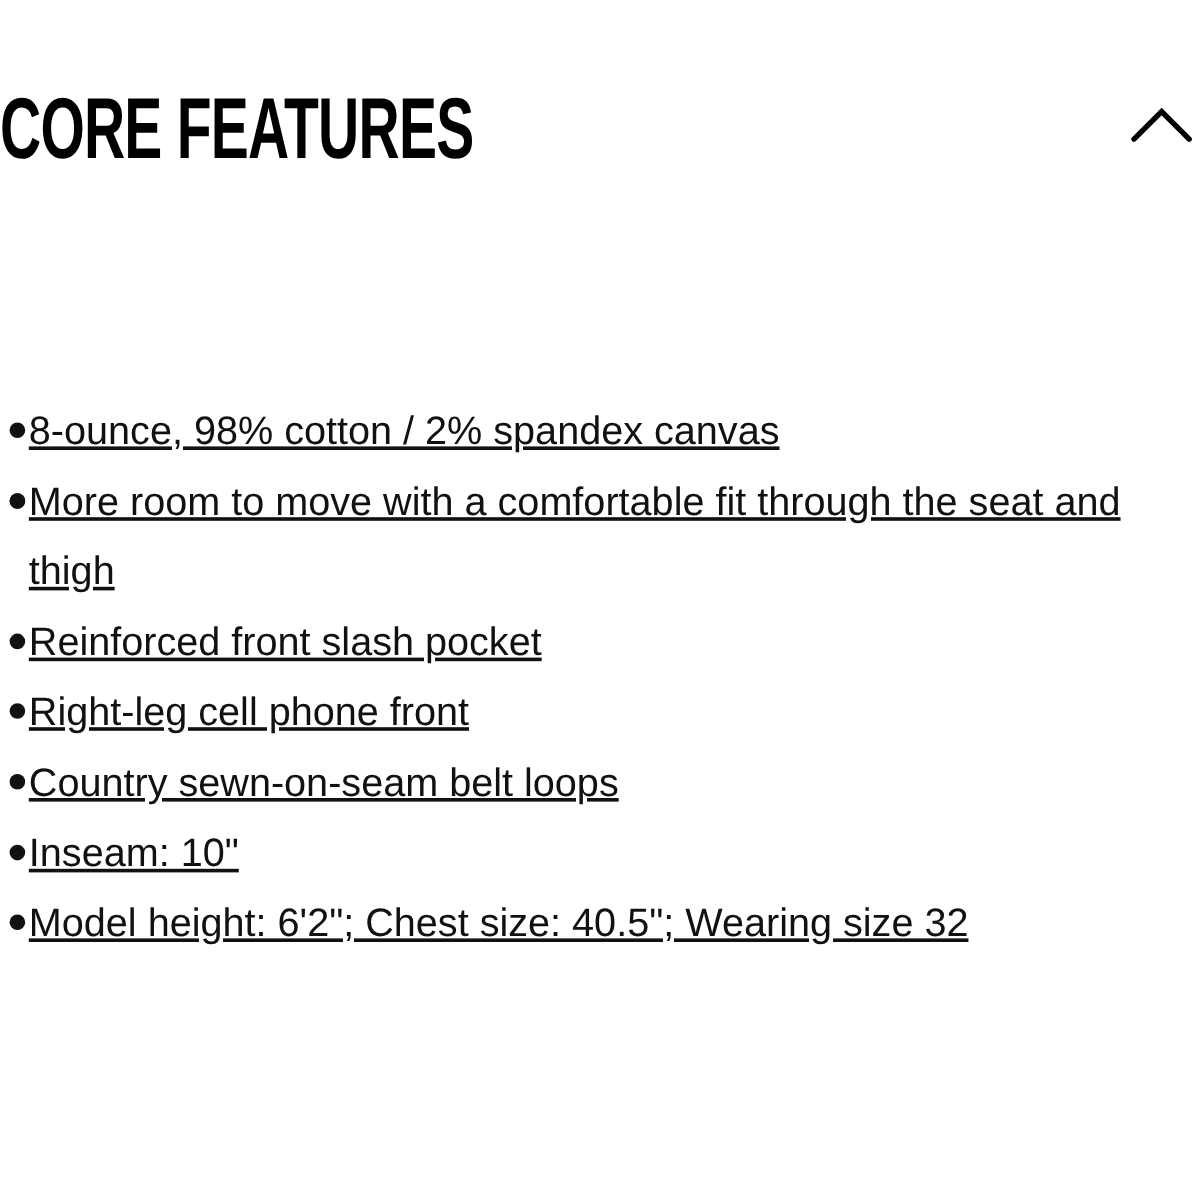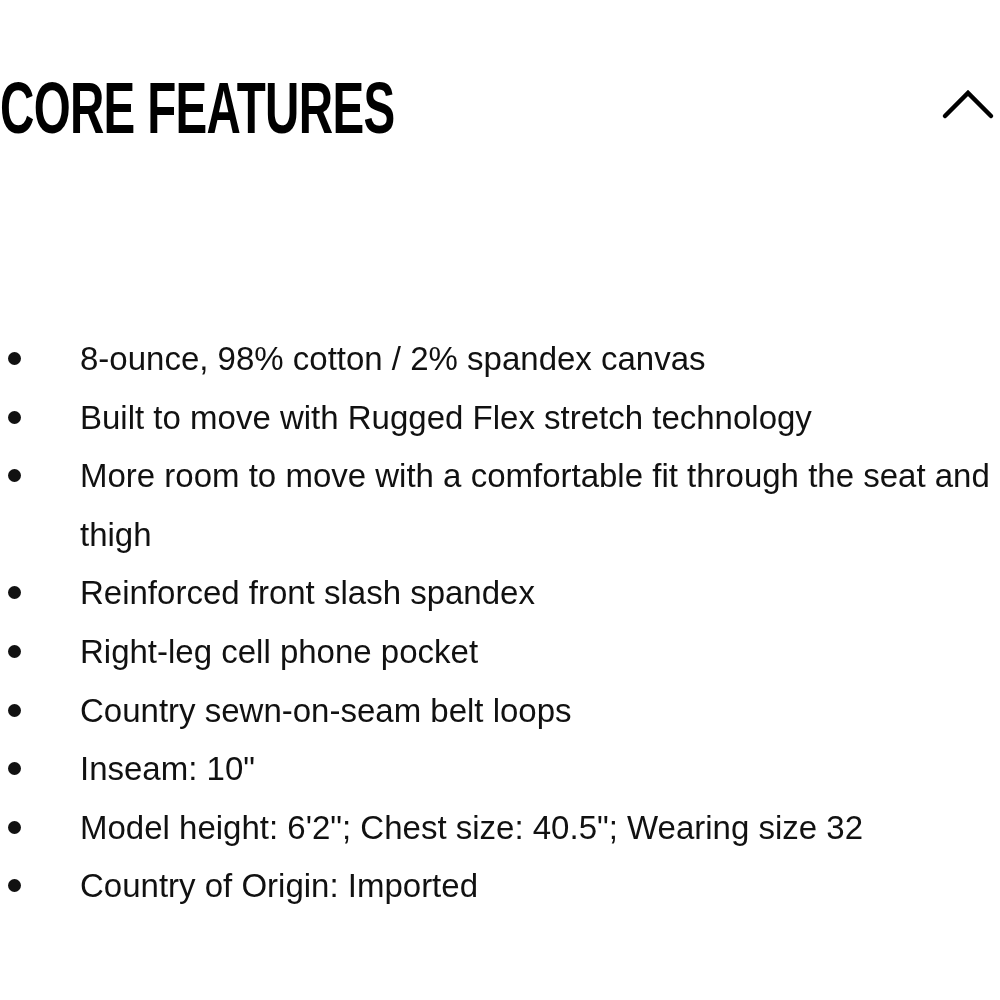--- a/index.html
+++ b/index.html
@@ -53,26 +53,27 @@
     position: absolute;
     left: 0;
     top: 330px;
     width: 1000px;
     margin: 0;
     padding: 0;
     list-style: none;
   }
   .feature {
     position: relative;
-    padding-left: 80px;
+    padding-left: 24px;
     font-size: 33px;
     line-height: 58.6px;
     color: #111;
     white-space: normal;
     width: 920px;
+    text-decoration: underline;
   }
   .bullet {
     position: absolute;
     left: 8px;
     top: 22px;
     width: 13px;
     height: 13px;
     border-radius: 50%;
     background: #111;
   }
@@ -91,43 +92,38 @@
   </button>
 </div>
 
 <ul class="features">
   <li class="feature">
     <span class="bullet"></span>
     <span>8-ounce, 98% cotton / 2% spandex canvas</span>
   </li>
   <li class="feature">
     <span class="bullet"></span>
-    <span>Built to move with Rugged Flex stretch technology</span>
   </li>
   <li class="feature">
     <span class="bullet"></span>
     <span>More room to move with a comfortable fit through the seat and thigh</span>
   </li>
   <li class="feature">
     <span class="bullet"></span>
-    <span>Reinforced front slash spandex</span>
+    <span>Reinforced front slash pocket</span>
   </li>
   <li class="feature">
     <span class="bullet"></span>
-    <span>Right-leg cell phone pocket</span>
+    <span>Right-leg cell phone front</span>
   </li>
   <li class="feature">
     <span class="bullet"></span>
     <span>Country sewn-on-seam belt loops</span>
   </li>
   <li class="feature">
     <span class="bullet"></span>
     <span>Inseam: 10"</span>
   </li>
   <li class="feature">
     <span class="bullet"></span>
     <span>Model height: 6'2"; Chest size: 40.5"; Wearing size 32</span>
   </li>
-  <li class="feature">
-    <span class="bullet"></span>
-    <span>Country of Origin: Imported</span>
-  </li>
 </ul>
 
 </body></html>

